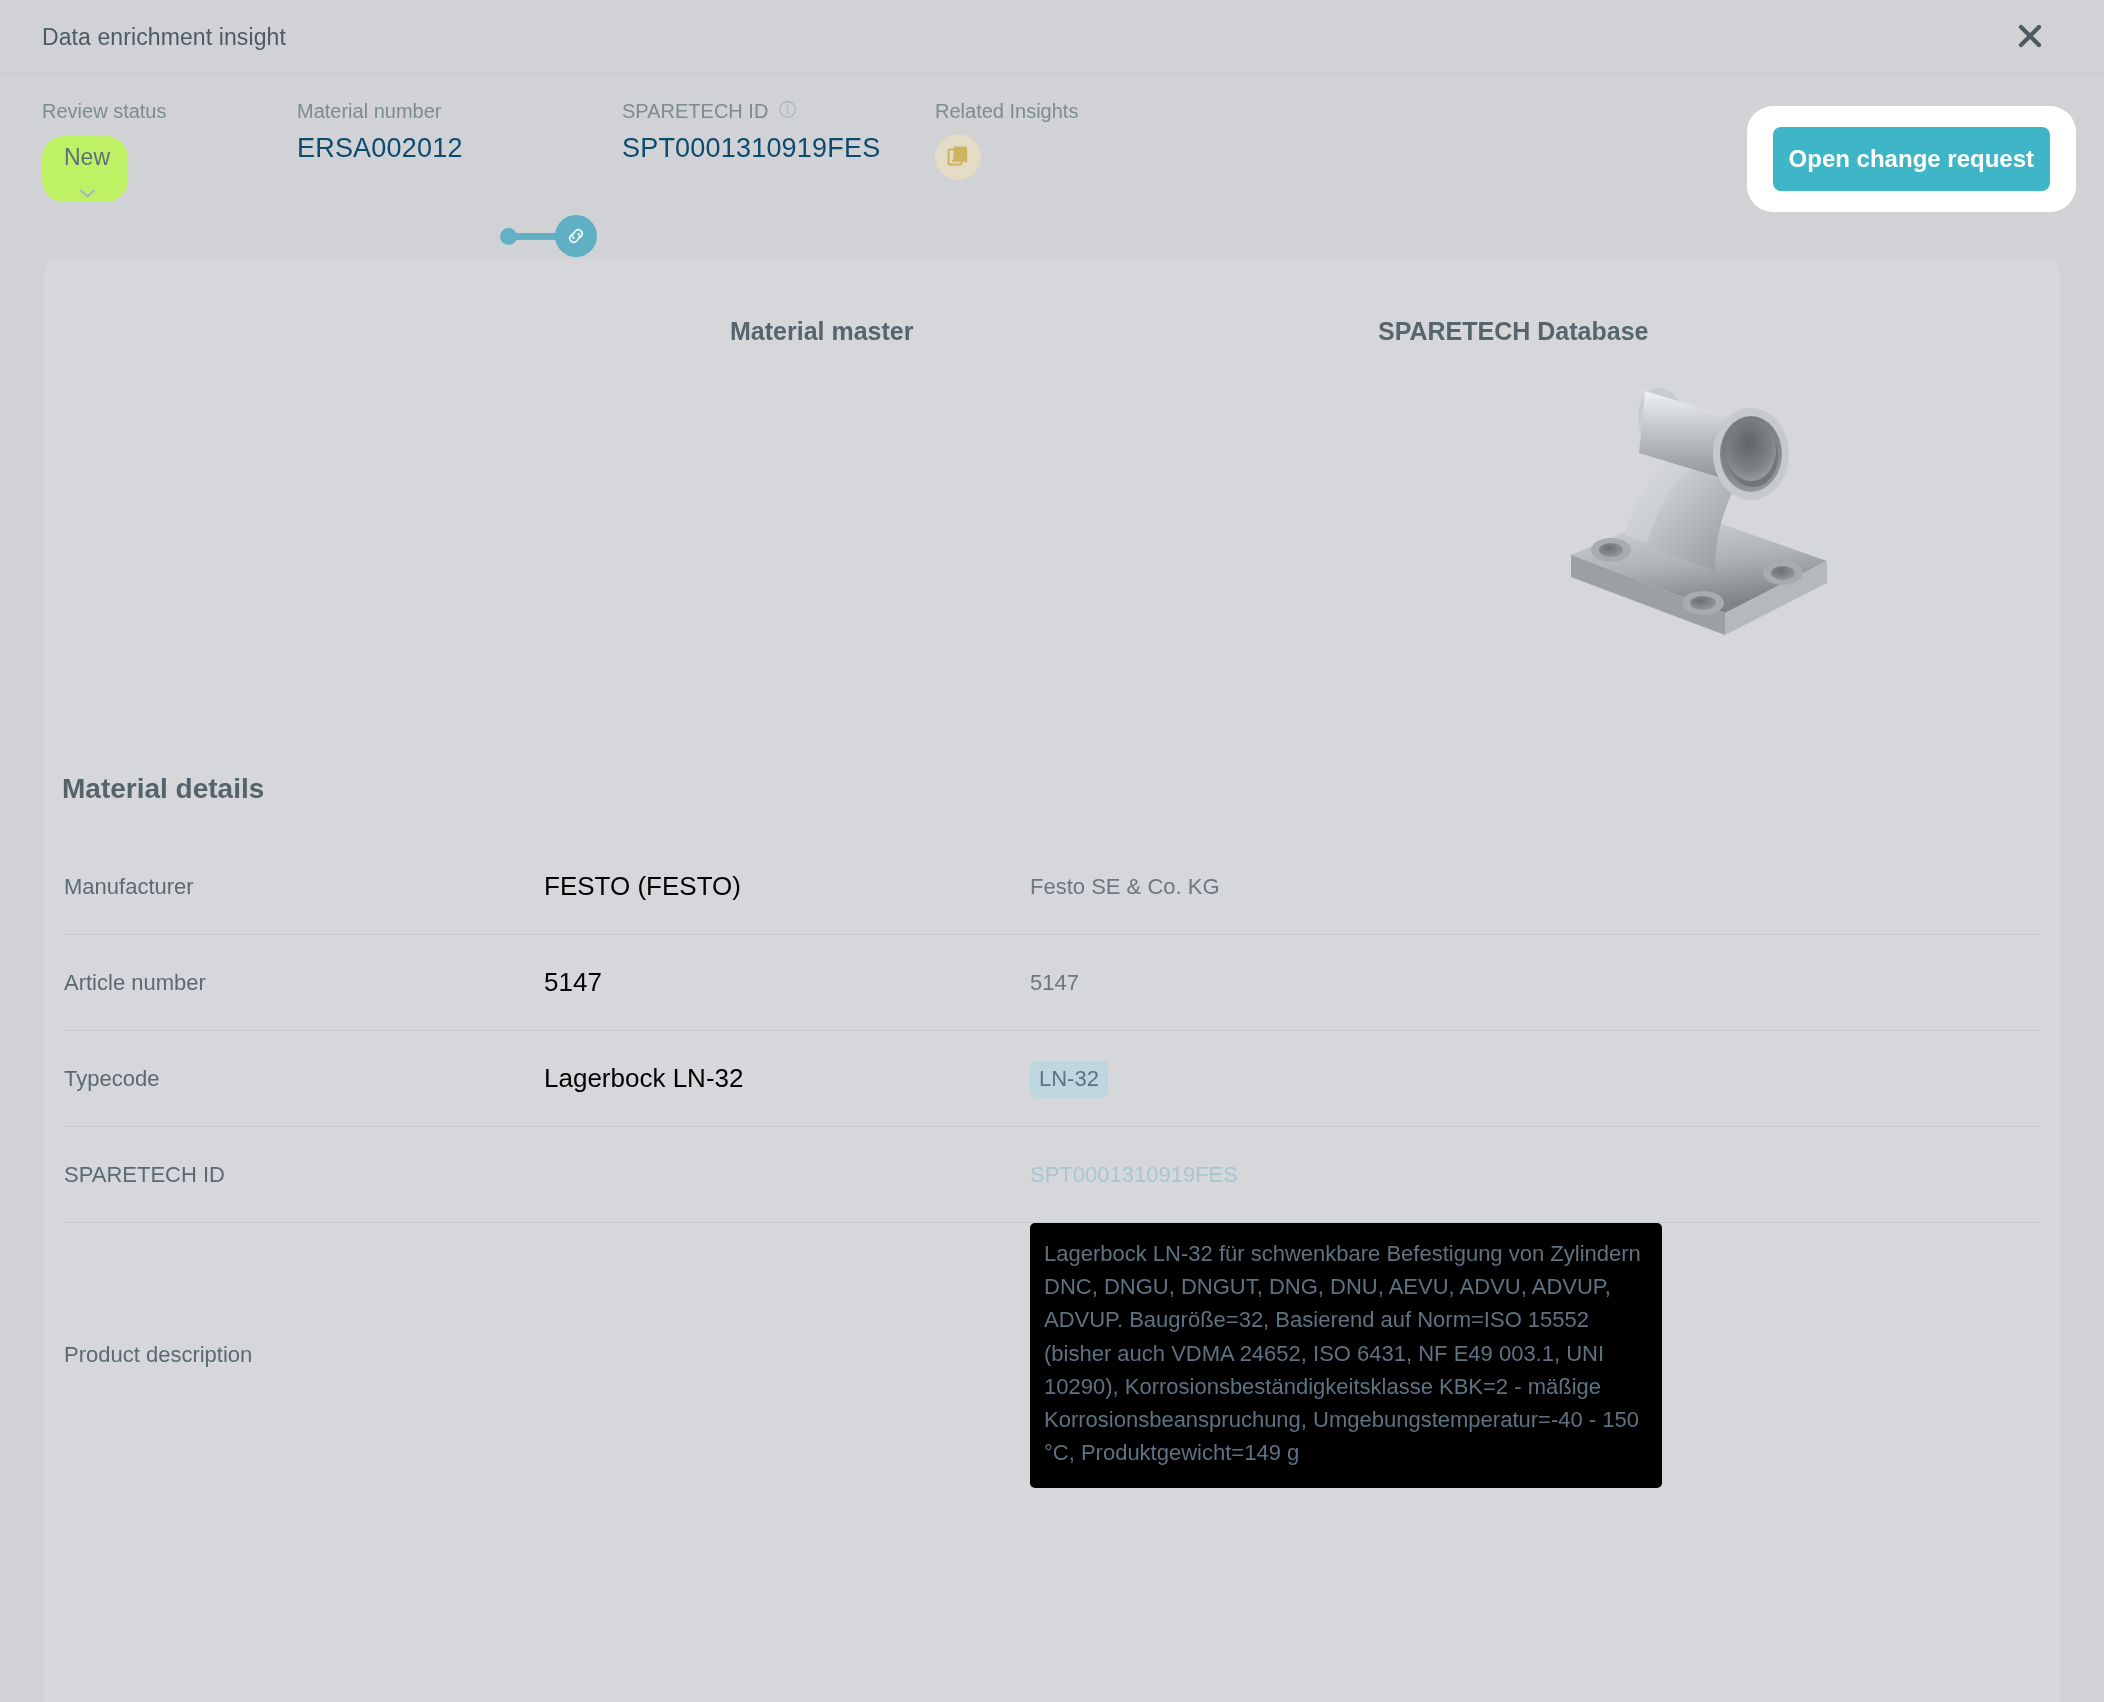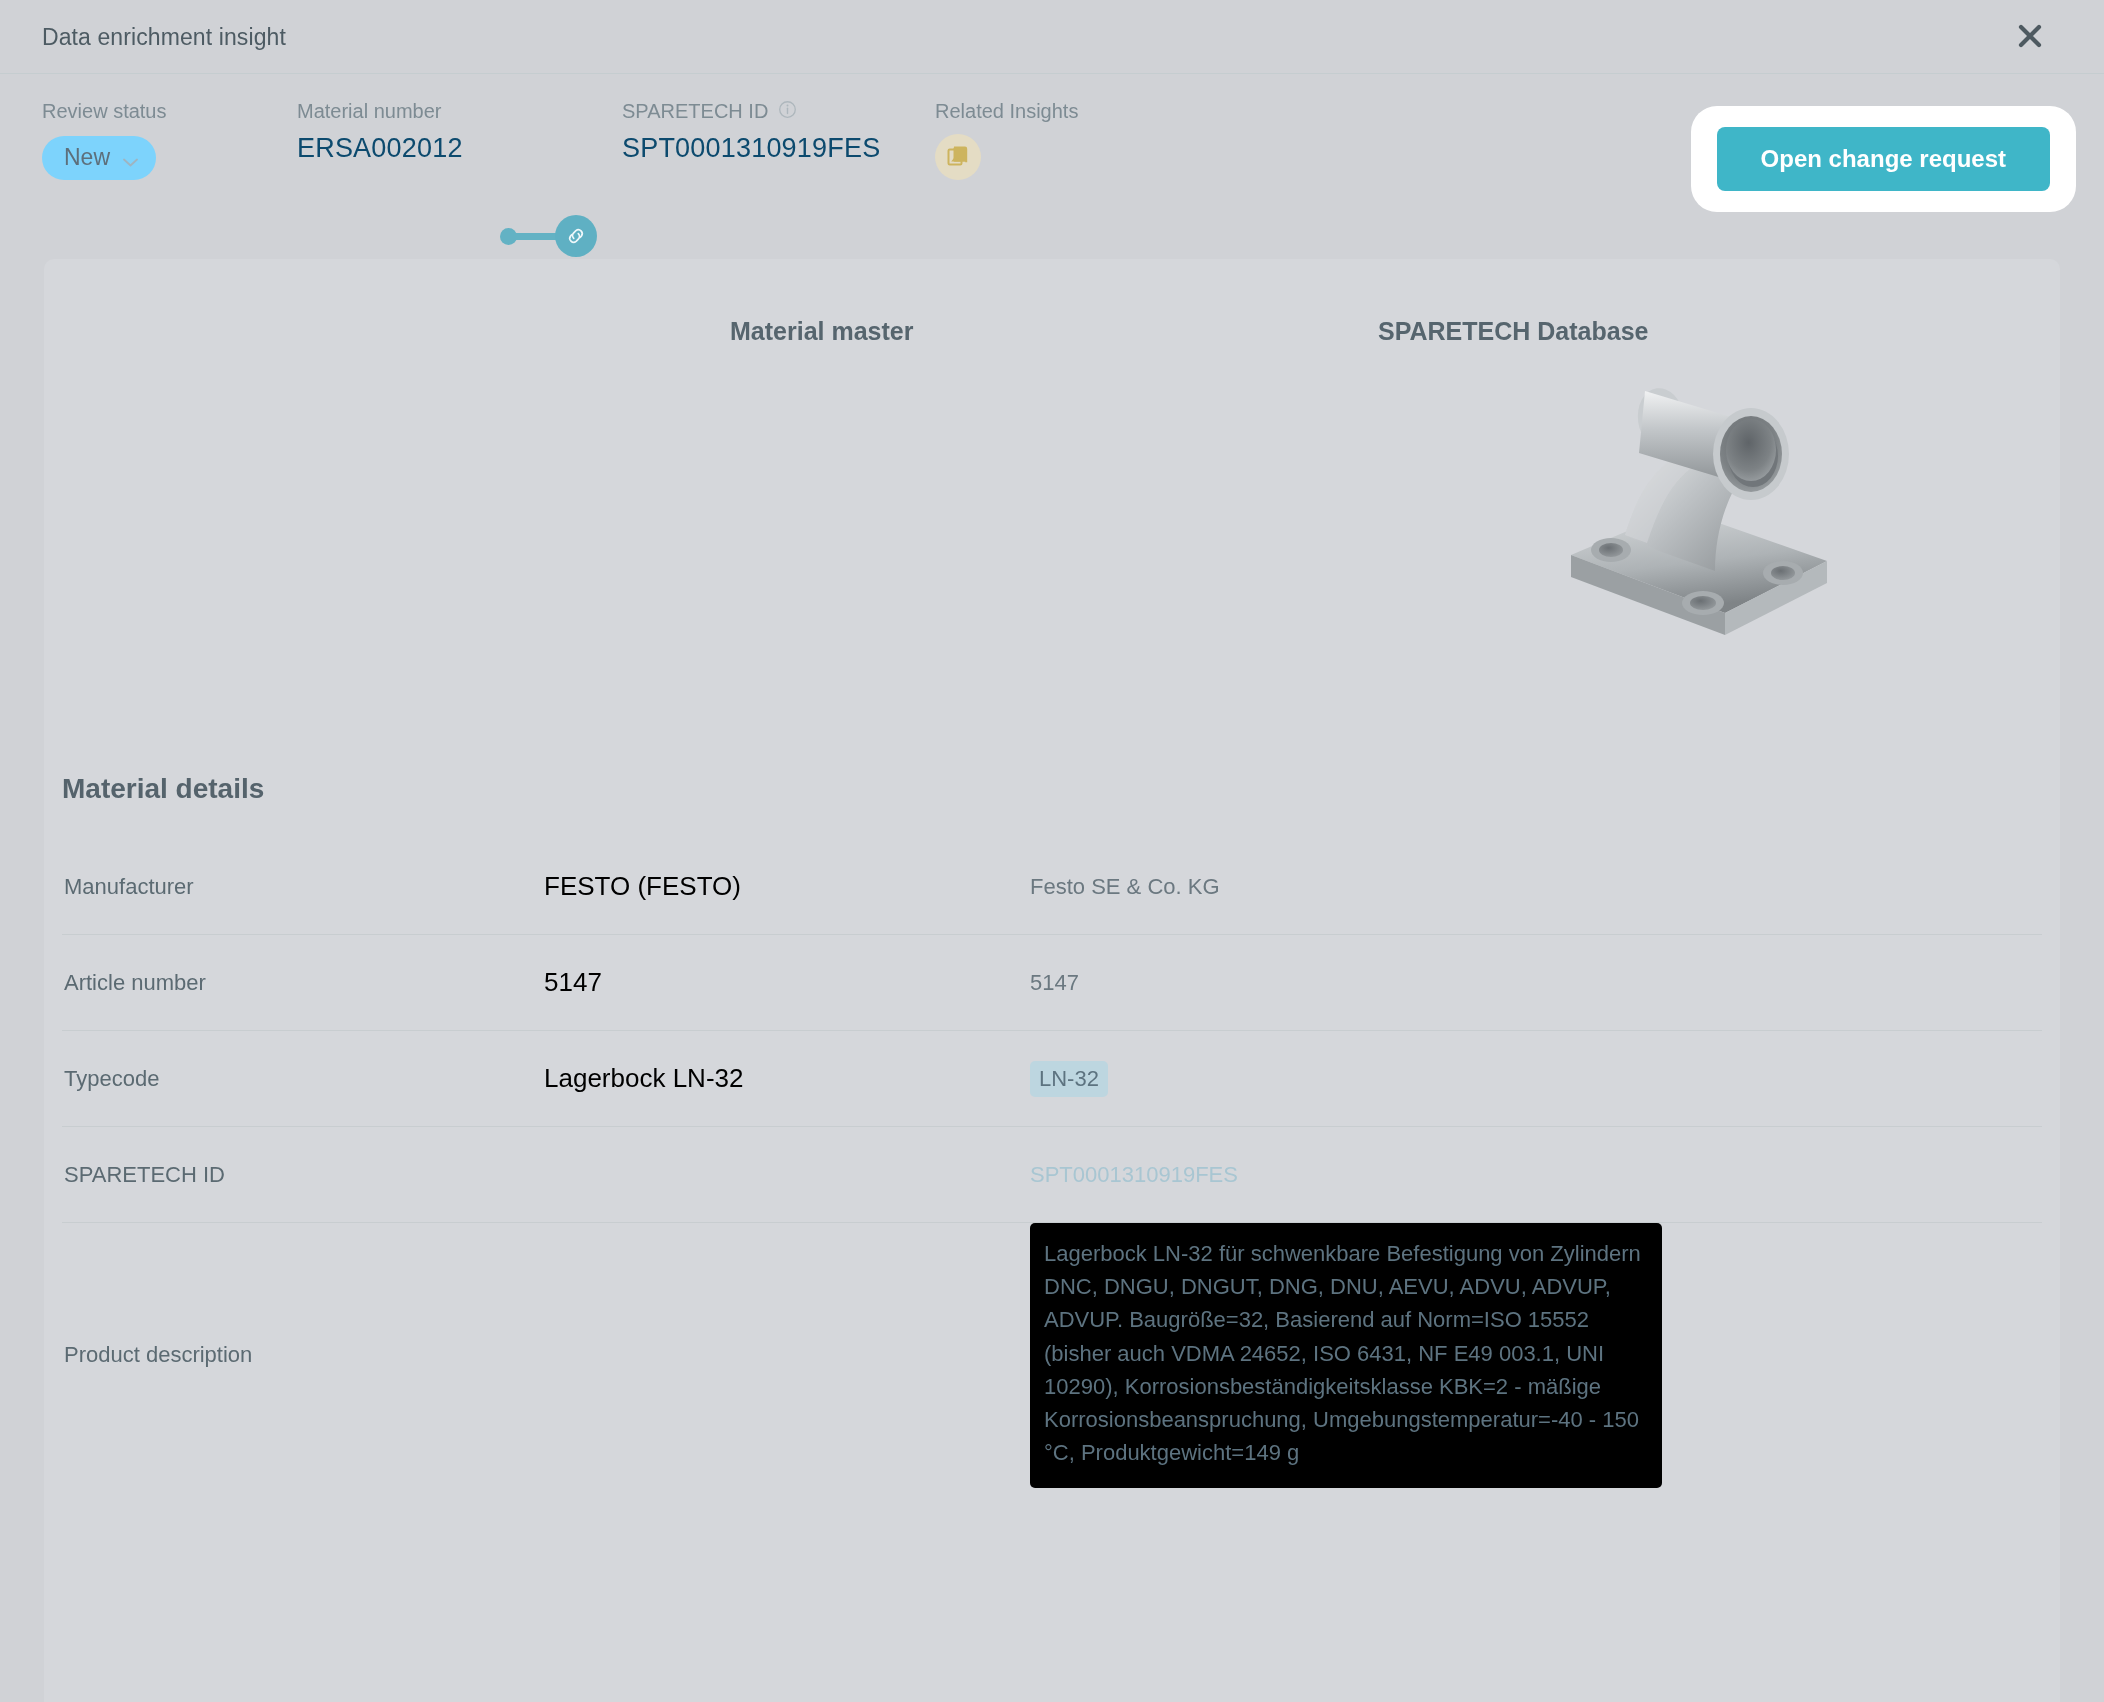--- a/index.html
+++ b/index.html
@@ -57,24 +57,25 @@
     white-space: nowrap;
     letter-spacing: .2px;
   }
 
   .status-block { left: 42px; top: 26px; }
   .status-pill {
     margin-top: 13px;
     display: inline-flex;
     align-items: center;
     gap: 13px;
-    background: #7dd3fc;
+    background: #bef264;
     border-radius: 22px;
     padding: 8px 18px 9px 22px;
     cursor: pointer;
+    flex-direction: column;
   }
   .status-pill-text { font-size: 23px; color: #5d6f7b; }
   .chev {
     width: 15px; height: 9px;
     display: inline-block;
   }
 
   .matnum-block { left: 297px; top: 26px; }
   .matnum-block .meta-value { margin-top: 10px; }
 
@@ -139,21 +140,21 @@
     padding: 21px 26px;
   }
   .cta-btn {
     background: #3fb6c8;
     color: #ffffff;
     border: none;
     border-radius: 8px;
     font-family: "Liberation Sans", sans-serif;
     font-size: 24px;
     font-weight: bold;
-    padding: 18px 44px;
+    padding: 18px 16px;
     cursor: pointer;
     white-space: nowrap;
   }
 
   
   .panel {
     position: absolute;
     left: 44px;
     top: 259px;
     width: 2016px;

